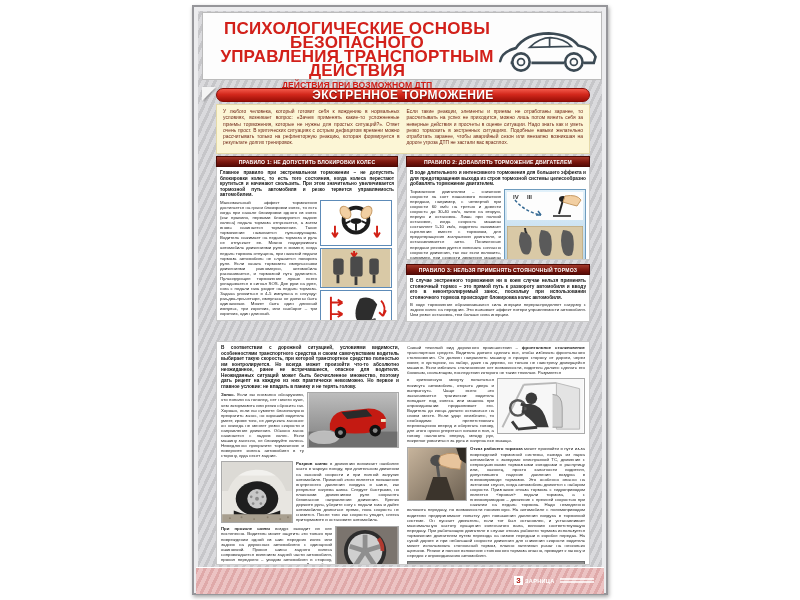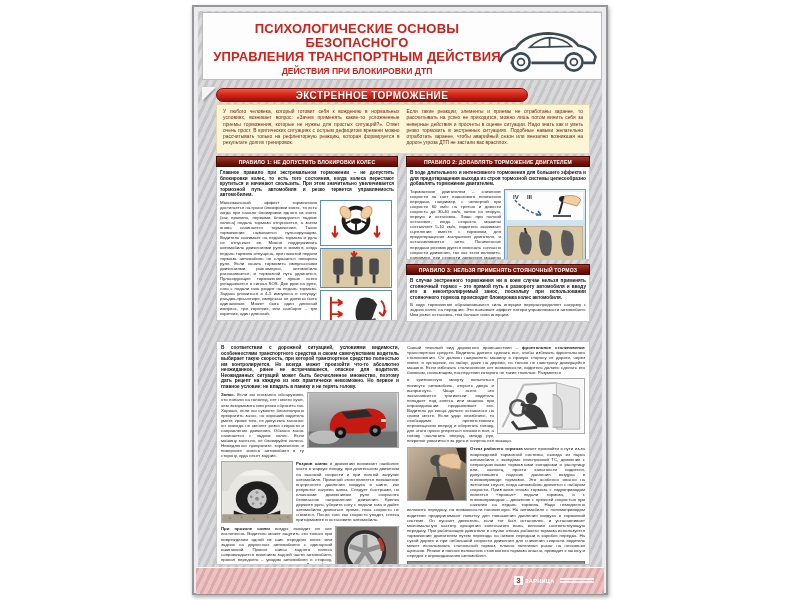--- a/index.html
+++ b/index.html
@@ -5,26 +5,26 @@
   html,body{margin:0;padding:0;background:#fff;}
   *{box-sizing:border-box;}
   .canvas{position:relative;width:800px;height:600px;background:#fff;overflow:hidden;
           font-family:"Liberation Sans",sans-serif;}
   .poster{position:absolute;left:192px;top:5px;width:416px;height:590px;
           background:repeating-linear-gradient(115deg,#c6c6c9 0 3px,#dadadd 3px 7px);
           border:2px solid #96969a;box-shadow:inset 0 0 0 4px #ececee,1px 2px 4px rgba(0,0,0,.35);}
   .title-block{position:absolute;left:8px;top:5px;width:400px;height:68px;background:#fdfdfd;
           border:1px solid #bbb;}
   .title-text{position:absolute;left:4px;top:9px;width:300px;text-align:center;color:#d2201a;}
-  .t1,.t2{font-size:13px;font-weight:bold;letter-spacing:.2px;line-height:14px;}
+  .t1,.t2{font-size:17px;font-weight:bold;letter-spacing:.2px;line-height:14px;}
   .t3{font-size:8.6px;font-weight:bold;margin-top:2px;}
   .car-sketch{position:absolute;right:2px;top:8px;}
-  .redbar{position:absolute;left:22px;width:312px;height:14px;border-radius:7px;
+  .redbar{position:absolute;left:22px;width:374px;height:14px;border-radius:7px;
           background:linear-gradient(180deg,#f2594a 0%,#d3281c 45%,#9c0f07 100%);
-          border:1px solid #870b05;color:#fff;font-weight:bold;font-size:10px;
+          border:1px solid #870b05;color:#fff;font-weight:bold;font-size:12px;
           text-align:center;line-height:13px;letter-spacing:.4px;text-shadow:0 1px 1px #6d0803;}
   .intro{position:absolute;left:22px;top:97px;width:374px;height:50px;background:#fcf6d6;
          border:1px solid #e4d9a8;display:flex;gap:7px;padding:4px 6px;}
   .intro p{margin:0;flex:1;font-size:4.9px;line-height:1.28;color:#6e2415;text-align:justify;}
   .col{position:absolute;top:149px;}
   .col1{left:22px;width:182px;}
   .col2{left:212px;width:184px;}
   .rule-hdr{height:11px;background:linear-gradient(180deg,#a23a2c 0%,#7b170e 55%,#570a05 100%);
          border:1px solid #4c0a05;color:#fff;font-weight:bold;font-size:5.1px;text-align:center;
          line-height:10px;letter-spacing:.2px;}
@@ -68,21 +68,21 @@
 </head>
 <body>
 
 <div class="canvas">
   <div class="poster">
 
     <div class="title-block">
       <div class="title-text">
         <div class="t1">ПСИХОЛОГИЧЕСКИЕ ОСНОВЫ БЕЗОПАСНОГО</div>
         <div class="t2">УПРАВЛЕНИЯ ТРАНСПОРТНЫМ ДЕЙСТВИЯ</div>
-        <div class="t3">ДЕЙСТВИЯ ПРИ БЛОКИРОВКИ ДТП</div>
+        <div class="t3">ДЕЙСТВИЯ ПРИ ВОЗМОЖНОМ ДТП</div>
       </div>
       <svg class="car-sketch" width="104" height="56" viewBox="0 0 120 62">
         <path d="M6 45 Q8 34 24 30 Q36 13 62 13 Q86 14 96 27 Q112 30 116 40 L114 47 L103 47" fill="none" stroke="#3c4a54" stroke-width="3" stroke-linecap="round"></path>
         <path d="M40 29 Q52 18 64 18 Q80 19 88 28 Z" fill="none" stroke="#3c4a54" stroke-width="2"></path>
         <path d="M63 18 L63 29" stroke="#3c4a54" stroke-width="2"></path>
         <path d="M20 47 L18 47 M42 47 L80 47" stroke="#3c4a54" stroke-width="3"></path>
         <circle cx="30" cy="46" r="10" fill="none" stroke="#3c4a54" stroke-width="3"></circle>
         <circle cx="30" cy="46" r="4" fill="none" stroke="#3c4a54" stroke-width="2"></circle>
         <circle cx="91" cy="46" r="10" fill="none" stroke="#3c4a54" stroke-width="3"></circle>
         <circle cx="91" cy="46" r="4" fill="none" stroke="#3c4a54" stroke-width="2"></circle>

